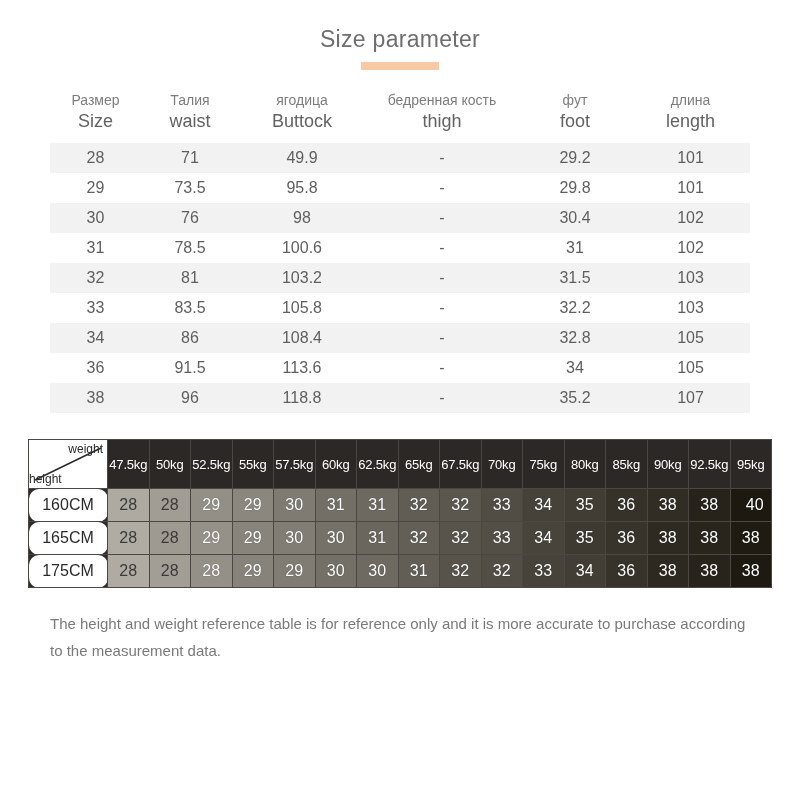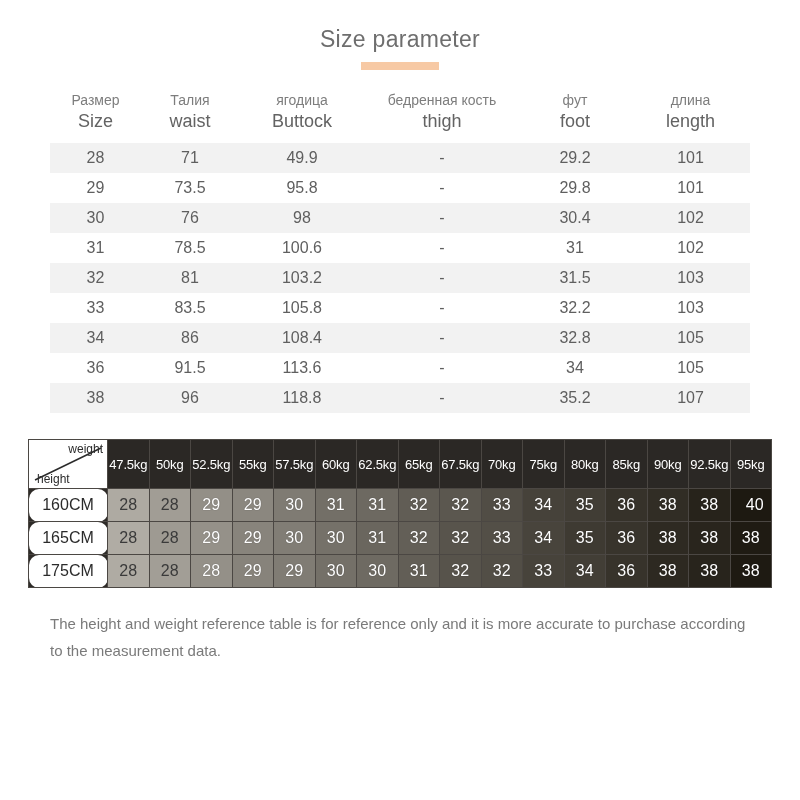--- a/index.html
+++ b/index.html
@@ -112,21 +112,21 @@
   .corner .lbl-weight {
     position: absolute;
     right: 4px;
     top: 2px;
     font-size: 12px;
     color: #2b2b2b;
     font-family: "Liberation Sans", sans-serif;
   }
   .corner .lbl-height {
     position: absolute;
-    left: 8px;
+    left: 0;
     bottom: 2px;
     font-size: 12px;
     color: #2b2b2b;
     font-family: "Liberation Sans", sans-serif;
   }
   .wcell {
     height: 48px;
     color: #ffffff;
     font-size: 13px;
     background: #2b2825;

